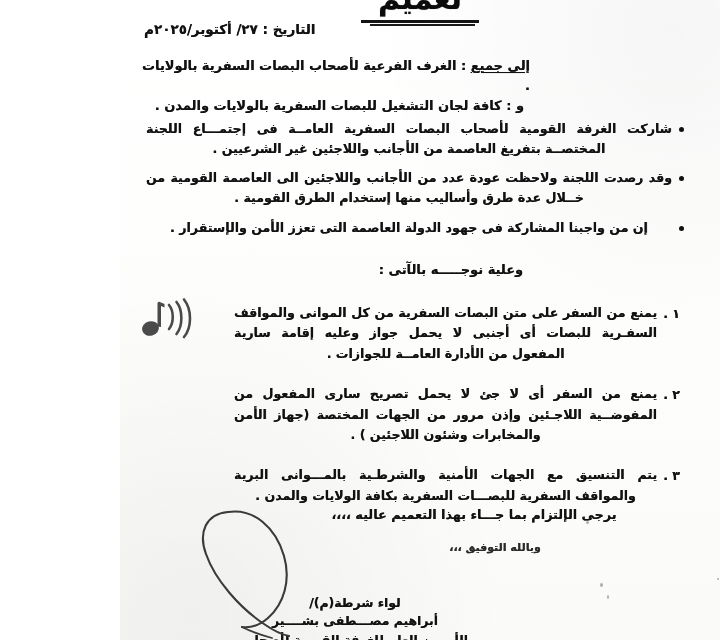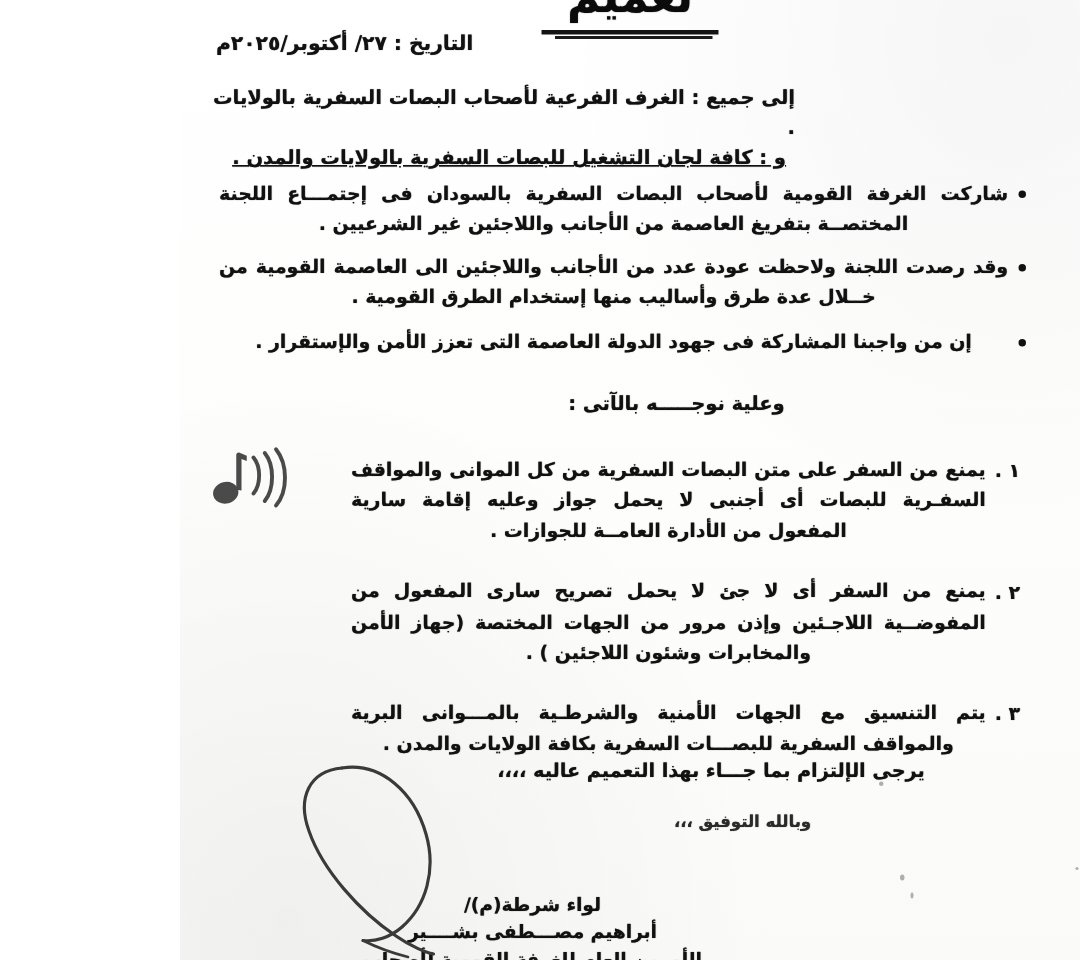--- a/index.html
+++ b/index.html
@@ -85,25 +85,25 @@
   
   .addressee {
     position: absolute;
     top: 56px;
     right: 190px;
     left: 20px;
     font-size: 13px;
     line-height: 1.55;
   }
   .addressee .lbl {
+    text-decoration: underline;
     text-underline-offset: 2px;
   }
   .addressee .row2 {
     padding-right: 6px;
-    text-decoration: underline;
   }
 
   
   .bullets {
     position: absolute;
     top: 119px;
     right: 36px;
     left: 26px;
   }
   .bullet-item {
@@ -248,21 +248,21 @@
   <div class="addressee ink">
     <div>
       <span class="lbl">إلى جميع</span><span> :  الغرف الفرعية لأصحاب البصات السفرية بالولايات .</span>
     </div>
     <div class="row2">و : كافة لجان التشغيل للبصات السفرية  بالولايات والمدن .</div>
   </div>
 
   <div class="bullets">
     <div class="bullet-item">
       <span class="bullet-dot"></span>
-      <span class="bullet-text ink">شاركت  الغرفة القومية لأصحاب البصات السفرية بالسودان  فى إجتمـــاع اللجنة المختصــة بتفريغ العاصمة من الأجانب واللاجئين غير الشرعيين .</span>
+      <span class="bullet-text ink">شاركت  الغرفة القومية لأصحاب البصات السفرية العامــة  فى إجتمـــاع اللجنة المختصــة بتفريغ العاصمة من الأجانب واللاجئين غير الشرعيين .</span>
     </div>
     <div class="bullet-item">
       <span class="bullet-dot"></span>
       <span class="bullet-text ink">وقد رصدت اللجنة ولاحظت عودة عدد من الأجانب واللاجئين الى العاصمة القومية من خــلال عدة طرق وأساليب منها  إستخدام الطرق القومية .</span>
     </div>
     <div class="bullet-item">
       <span class="bullet-dot"></span>
       <span class="bullet-text ink">إن من واجبنا المشاركة فى جهود الدولة العاصمة التى تعزز الأمن والإستقرار .</span>
     </div>
   </div>

